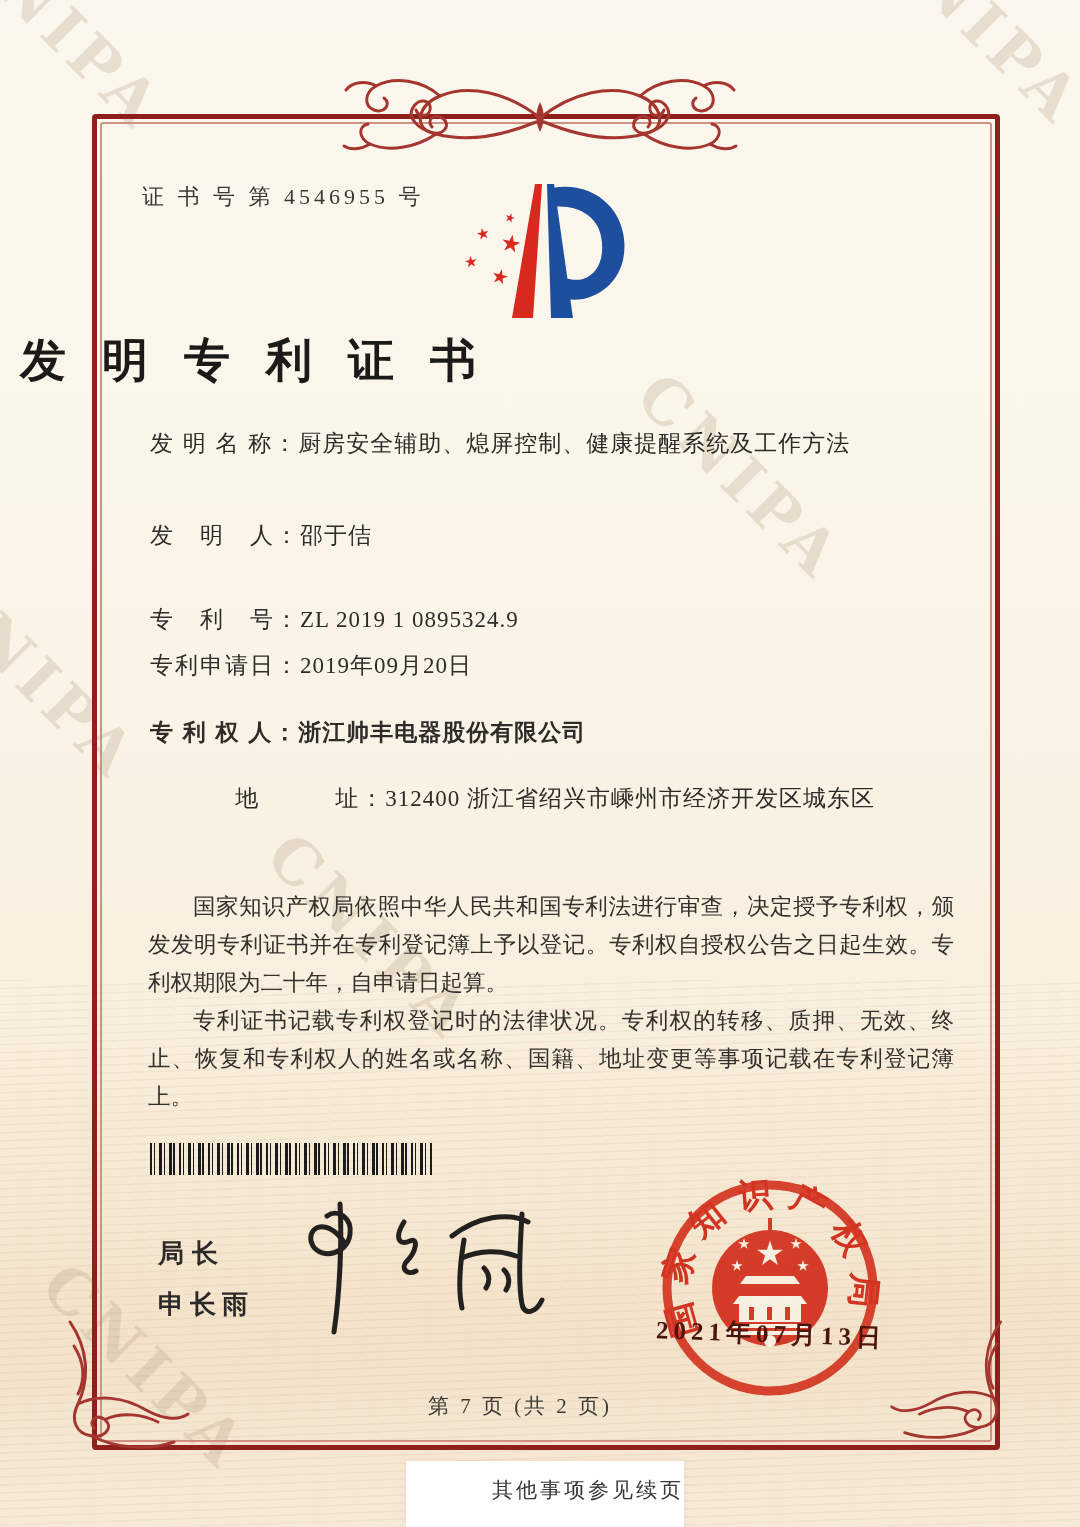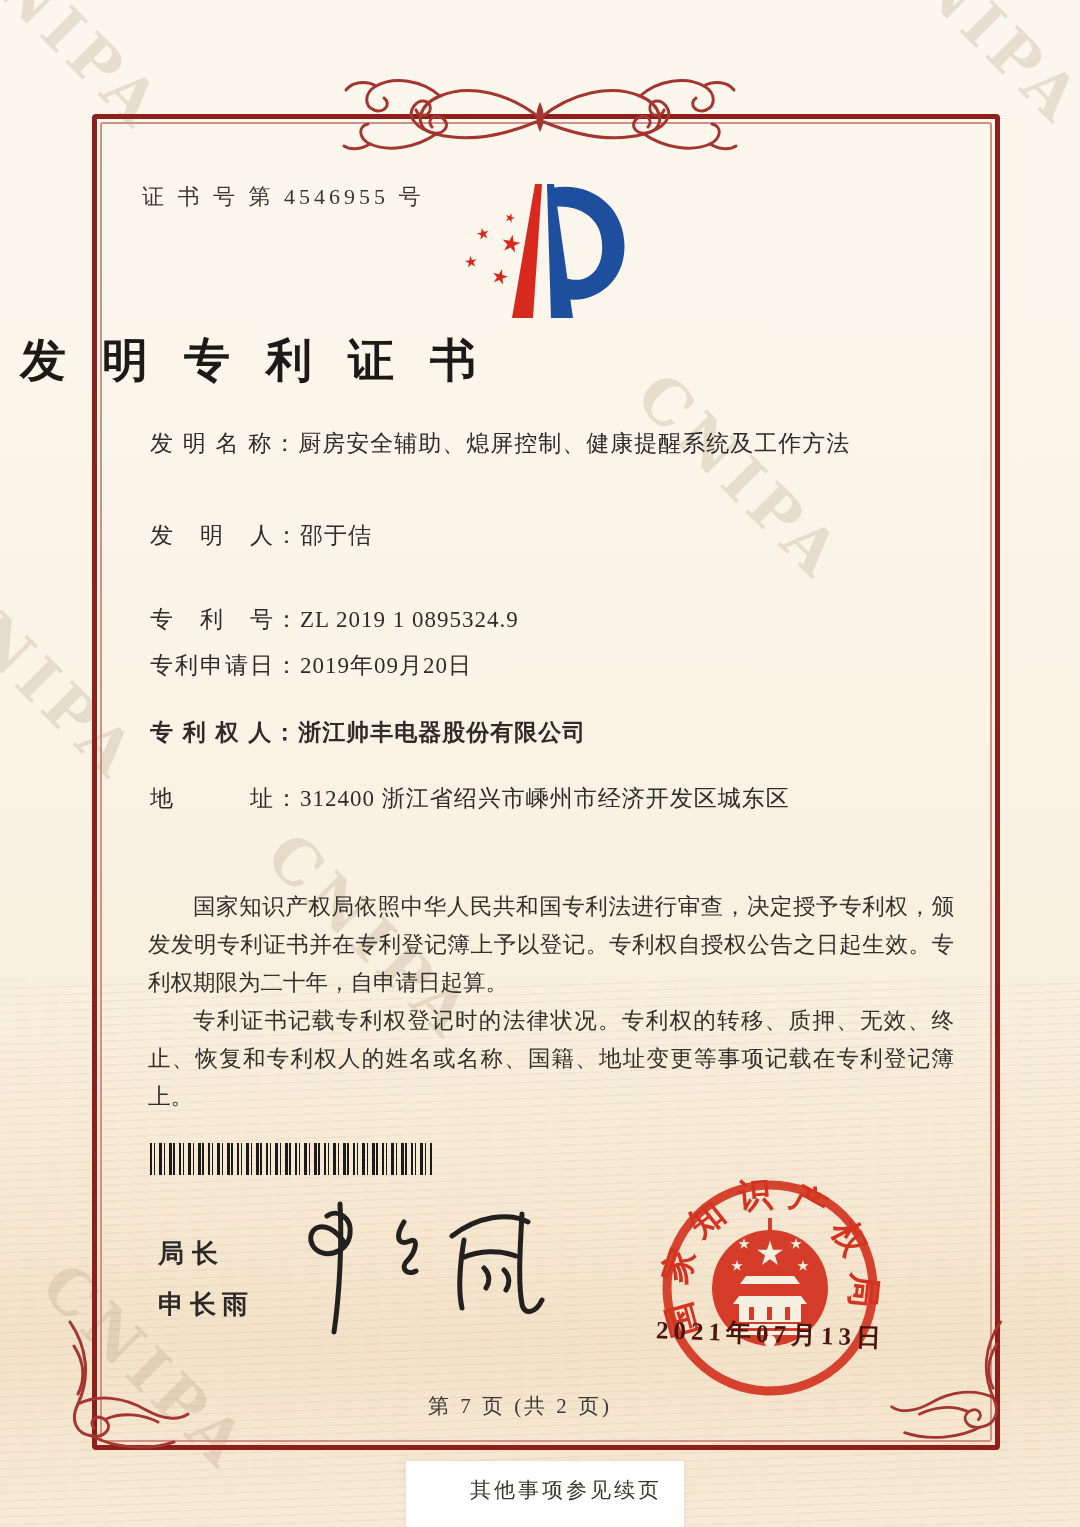--- a/index.html
+++ b/index.html
@@ -44,21 +44,21 @@
   .commissioner .c-title { font-size:26px; letter-spacing:8px; }
   .commissioner .c-name  { font-size:26px; letter-spacing:6px; margin-top:16px;font-family:Liberation Serif, serif; }
   .sig { position:absolute; left:292px; top:1196px; }
   .seal { position:absolute; left:640px; top:1158px; }
   .seal-date { position:absolute; left:656px; top:1317px; width:220px; font-size:25px; font-weight:bold;
     letter-spacing:5px; color:#4b150e; transform:rotate(2deg); white-space:nowrap; }
   .pagenum { position:absolute; left:380px; top:1392px; width:280px; text-align:center;
     font-size:21px; letter-spacing:3px; color:#3c3936; }
   .footnote { position:absolute; left:406px; top:1461px; width:278px; height:66px; background:#ffffff;
     box-shadow:0 0 6px rgba(0,0,0,0.05); }
-  .footnote span { display:block; margin-top:15px; text-align:center; font-size:21px;
+  .footnote span { display:block; margin-top:15px; text-align:right; font-size:21px;
     letter-spacing:3px; color:#3a3734;padding-left:42px; }
 </style>
 </head>
 <body>
 
 <div class="page">
 
   <div class="wm" style="left:-70px; top:-10px;">CNIPA</div>
   <div class="wm" style="left:850px; top:-15px;">CNIPA</div>
   <div class="wm" style="left:610px; top:440px;">CNIPA</div>
@@ -135,21 +135,21 @@
   </div>
   <div class="field-row" style="top:588px;margin-top:16px;">
     <span class="f-label">专　利　号：</span><span class="f-value">ZL 2019 1 0895324.9</span>
   </div>
   <div class="field-row" style="top:650px;">
     <span class="f-label">专利申请日：</span><span class="f-value">2019年09月20日</span>
   </div>
   <div class="field-row" style="top:717px;font-weight:bold;">
     <span class="f-label">专 利 权 人：</span><span class="f-value">浙江帅丰电器股份有限公司</span>
   </div>
-  <div class="field-row" style="top:783px;">
+  <div class="field-row" style="top:783px;text-align:center;">
     <span class="f-label">地　　　址：</span><span class="f-value">312400 浙江省绍兴市嵊州市经济开发区城东区</span>
   </div>
 
 
   <div class="body-text">
     <p>国家知识产权局依照中华人民共和国专利法进行审查，决定授予专利权，颁发发明专利证书并在专利登记簿上予以登记。专利权自授权公告之日起生效。专利权期限为二十年，自申请日起算。</p>
     <p>专利证书记载专利权登记时的法律状况。专利权的转移、质押、无效、终止、恢复和专利权人的姓名或名称、国籍、地址变更等事项记载在专利登记簿上。</p>
   </div>
 
   <div class="barcode"></div>

